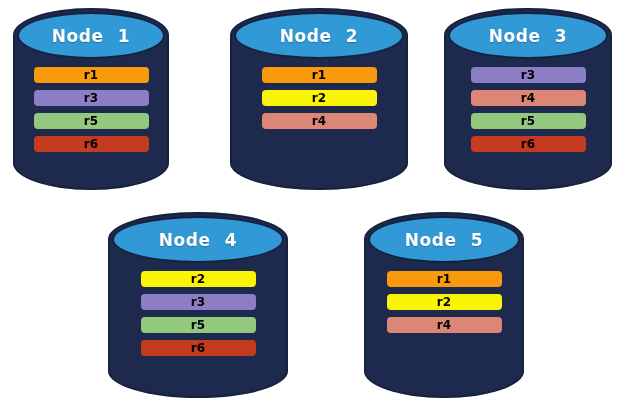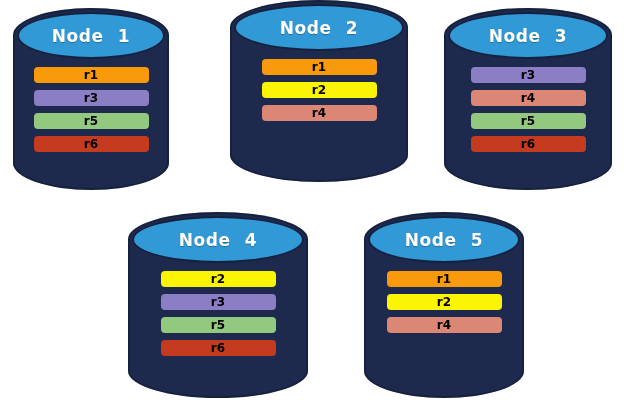--- a/index.html
+++ b/index.html
@@ -56,23 +56,23 @@
     display: flex;
     align-items: center;
     justify-content: center;
     font-size: 12px;
     font-weight: bold;
     color: var(--bar-text-color);
     line-height: 1;
   }
   
   .pos-0 { left: 13px;  top: 8px;   width: 156px; height: 182px; }
-  .pos-1 { left: 230px; top: 0;   width: 178px; height: 182px; }
+  .pos-1 { left: 230px; top: 8px;   width: 178px; height: 182px; }
   .pos-2 { left: 444px; top: 8px;   width: 168px; height: 182px; }
-  .pos-3 { left: 128px; top: 212px; width: 180px; height: 186px; }
+  .pos-3 { left: 108px; top: 212px; width: 180px; height: 186px; }
   .pos-4 { left: 364px; top: 212px; width: 160px; height: 186px; }
 </style>
 </head>
 <body>
 
 <div class="canvas" style="--title-color: #FFFFFF; --bar-text-color: #000000; background: rgb(255, 255, 255);">
 
     <div class="cylinder pos-0" style="--body-color: #1E2A4D; --top-color: #3199D6; --outline-color: #16213F;">
       <div class="cyl-body"></div>
       <div class="cyl-top">

